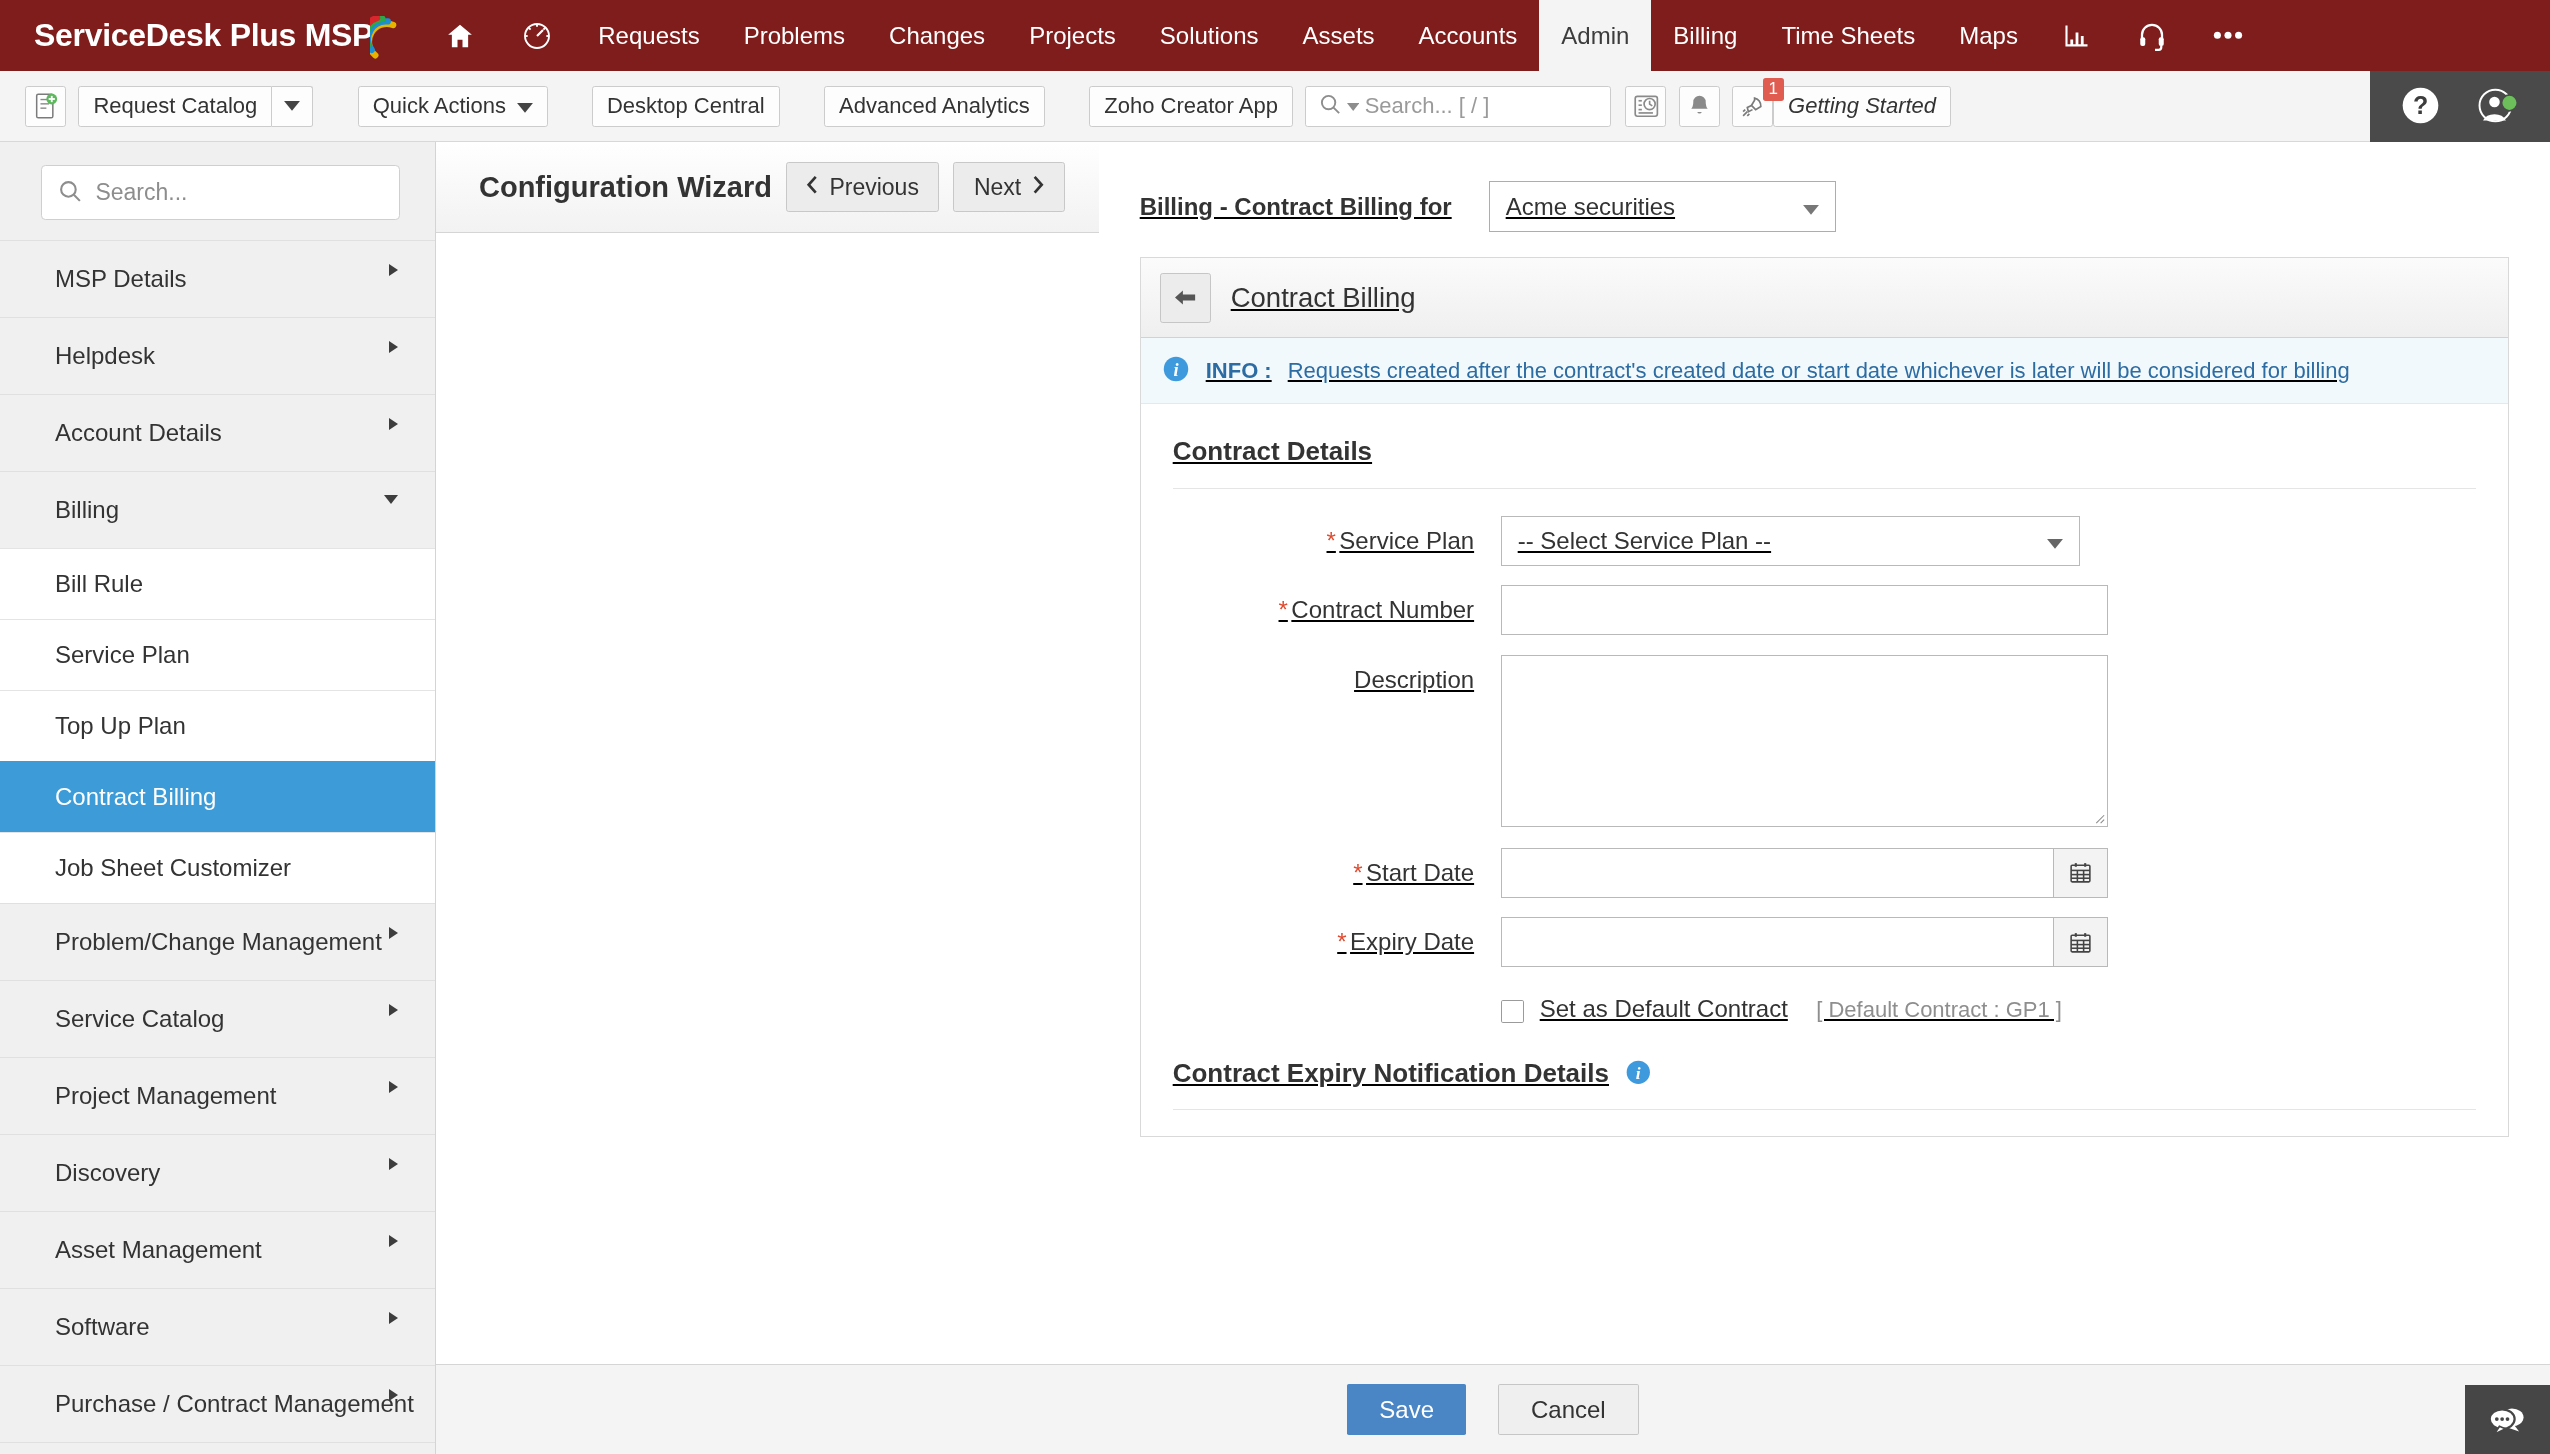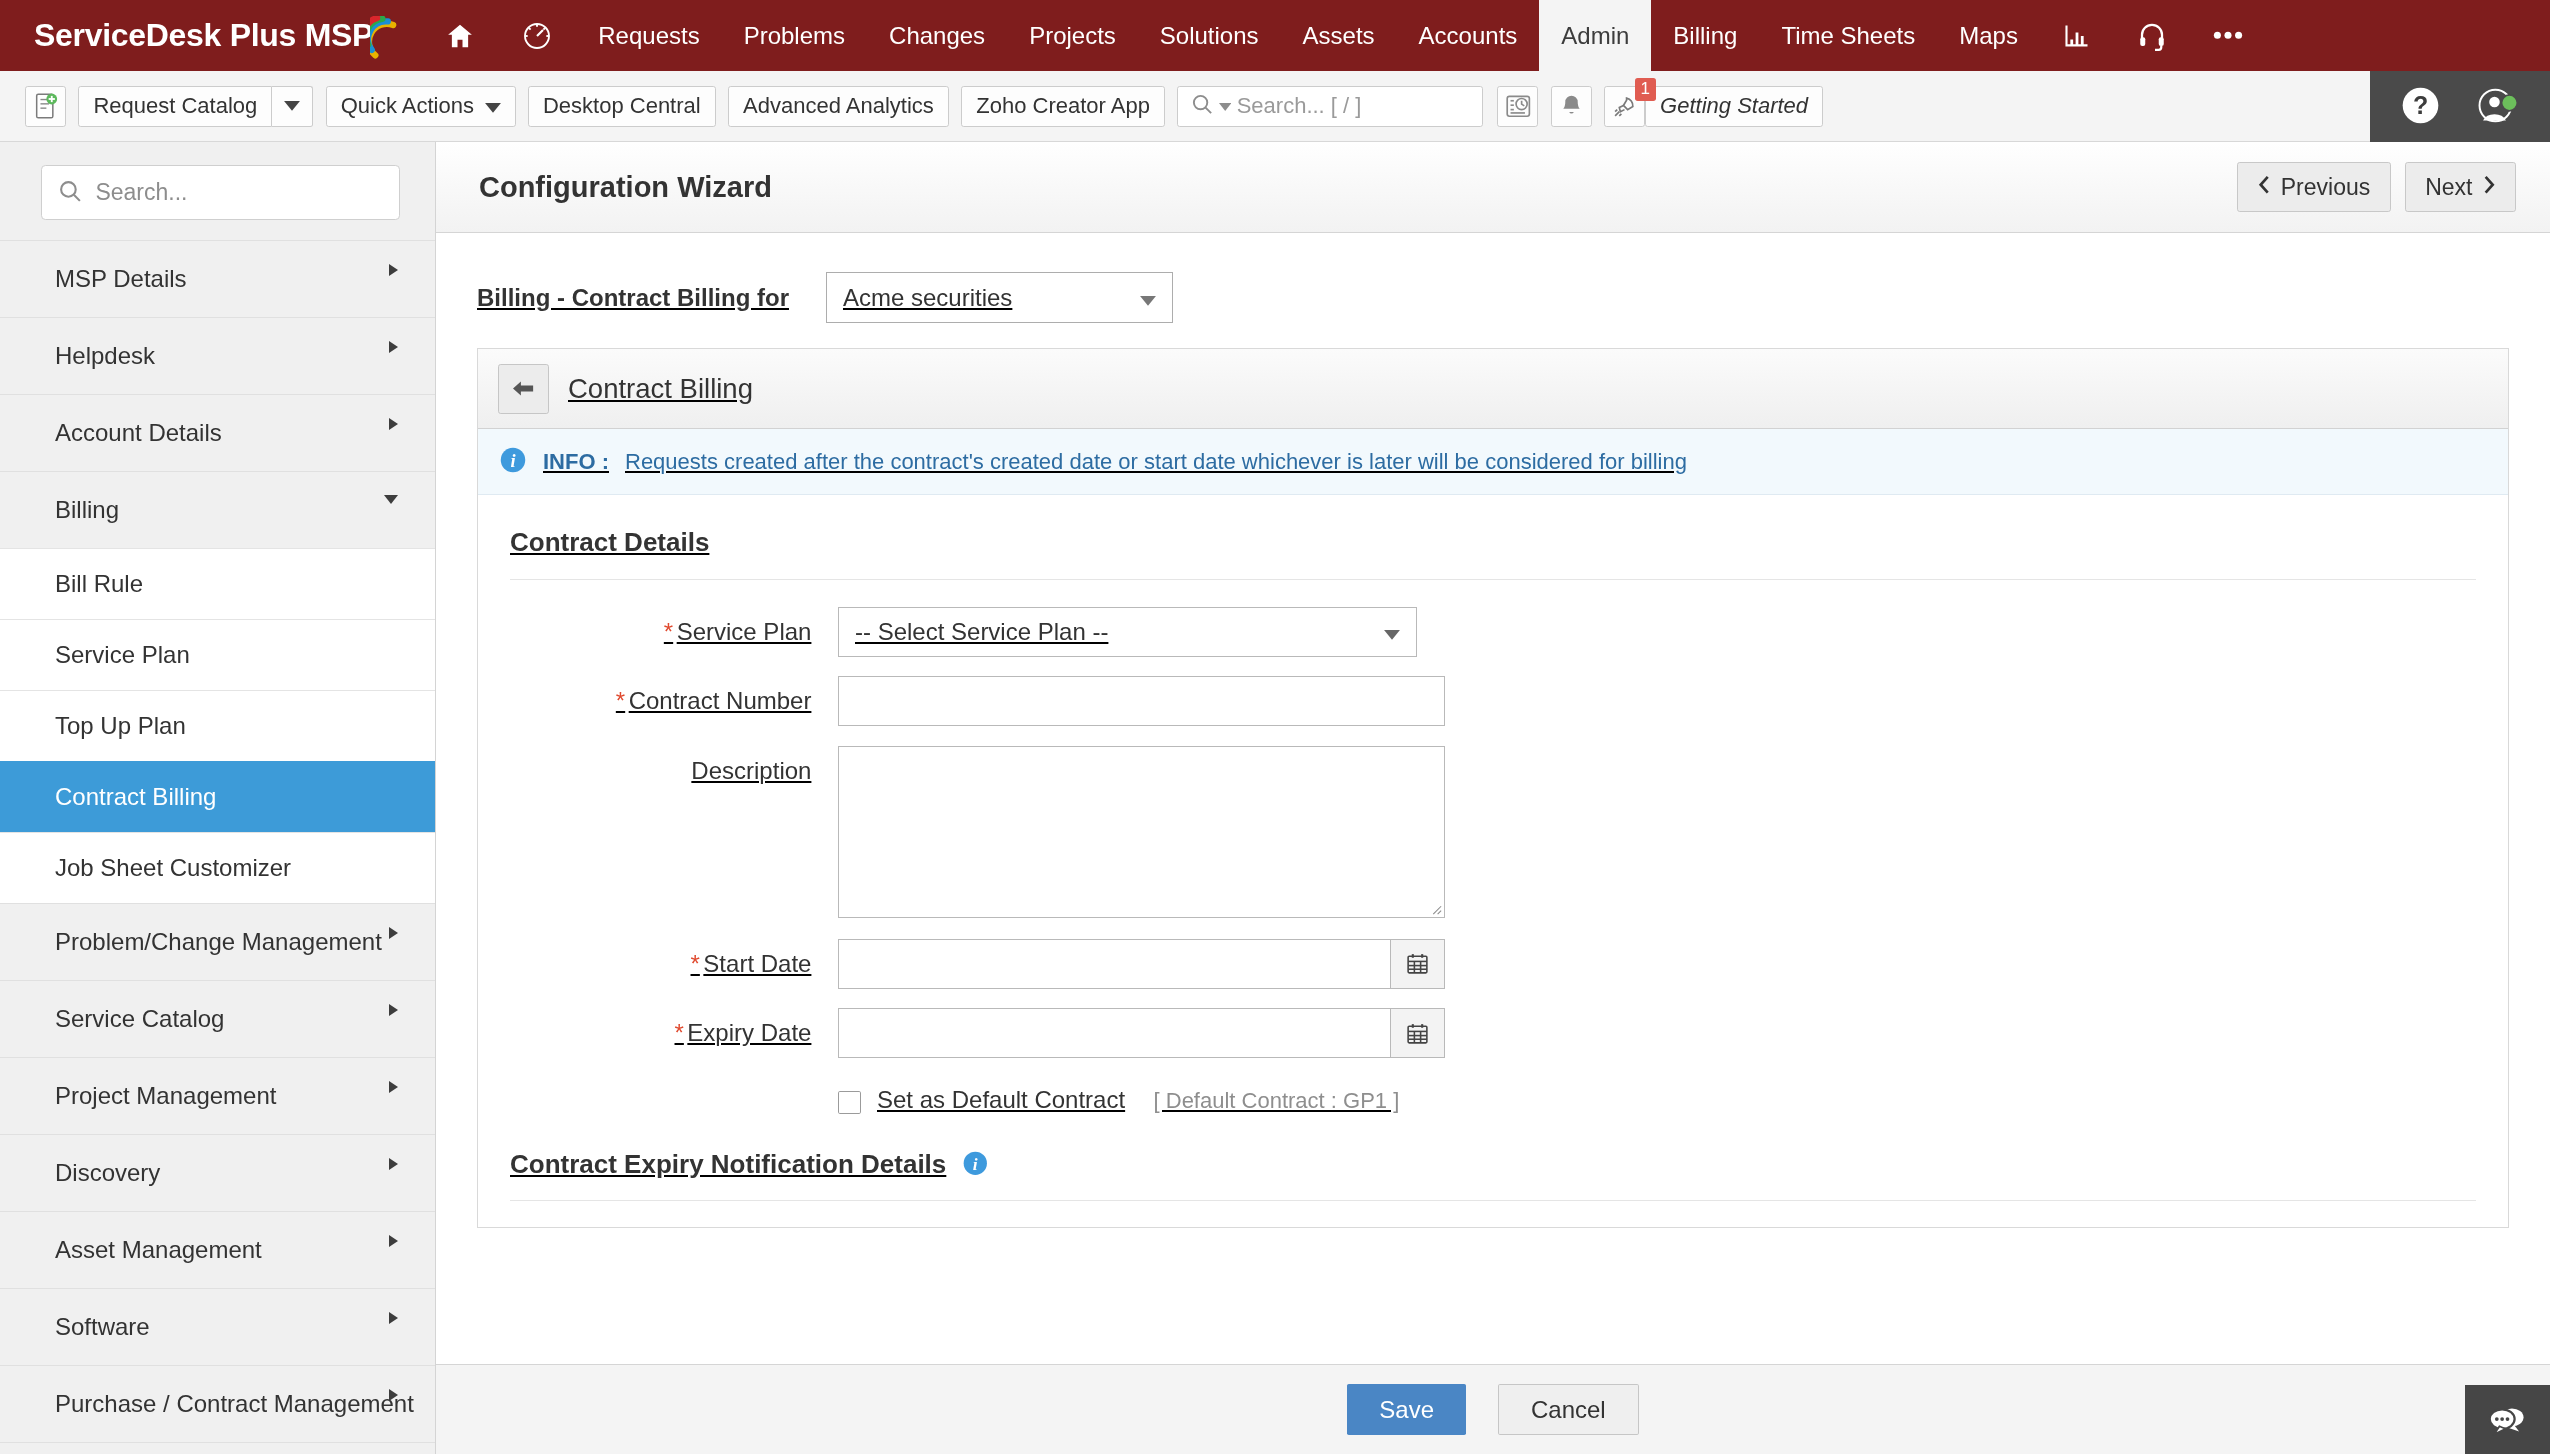--- a/index.html
+++ b/index.html
@@ -57,21 +57,21 @@
   }
   .tb-split .arw {
     border: 0.9px solid #cccccc; border-left: none; background: #fdfdfd;
     display: flex; align-items: center; justify-content: center;
     width: 41px; border-radius: 0 2.7px 2.7px 0;
   }
   .tb-btn {
     height: 41px; border: 0.9px solid #cccccc; background: #fdfdfd;
     display: flex; align-items: center; padding: 0 14px;
     font-size: 22px; color: #333; margin-right: 12.4px;
-    border-radius: 2.7px; white-space: nowrap; gap: 10.6px;
+    border-radius: 2.7px; white-space: nowrap; gap: 10.6px; margin-left: 32px;
   }
   .tb-search {
     height: 41px; width: 306px; border: 0.9px solid #cccccc; background: #fff;
     display: flex; align-items: center; padding: 0 12.4px; gap: 5.3px;
     border-radius: 2.7px; margin-right: 14px;
   }
   .tb-search .ph { font-size: 22px; color: #9a9a9a; }
   .rightpanel {
     position: absolute; right: 0; top: 0; height: 71px;
     background: #4a4a4a; display: flex; align-items: center;
@@ -123,21 +123,21 @@
     border-right: 7px solid transparent;
   }
   .side-sub {
     height: 71px; display: flex; align-items: center;
     padding-left: 55px; font-size: 24px; color: #333333;
     background: #ffffff; border-top: 0.9px solid #e4e4e4;
   }
   .side-sub.selected { background: #3d9bd8; color: #ffffff; border-top-color:#3d9bd8; }
 
   
-  .main { flex: 1; display: flex; flex-direction: column; background: #ffffff; position: relative; }
+  .main { flex: 1; display: flex; flex-direction: row; background: #ffffff; position: relative; }
   .page-head {
     height: 91px; background: linear-gradient(to bottom,#ffffff,#f2f2f2);
     border-bottom: 0.9px solid #d5d5d5;
     display: flex; align-items: center;
     padding: 0 34px 0 43px;
   }
   .page-title { font-size: 29px; color: #333333; font-weight: bold; flex: 1; }
   .wiz-btn {
     height: 50px; border: 0.9px solid #c8c8c8; background: #ececec;
     display: flex; align-items: center; gap: 10.6px;

